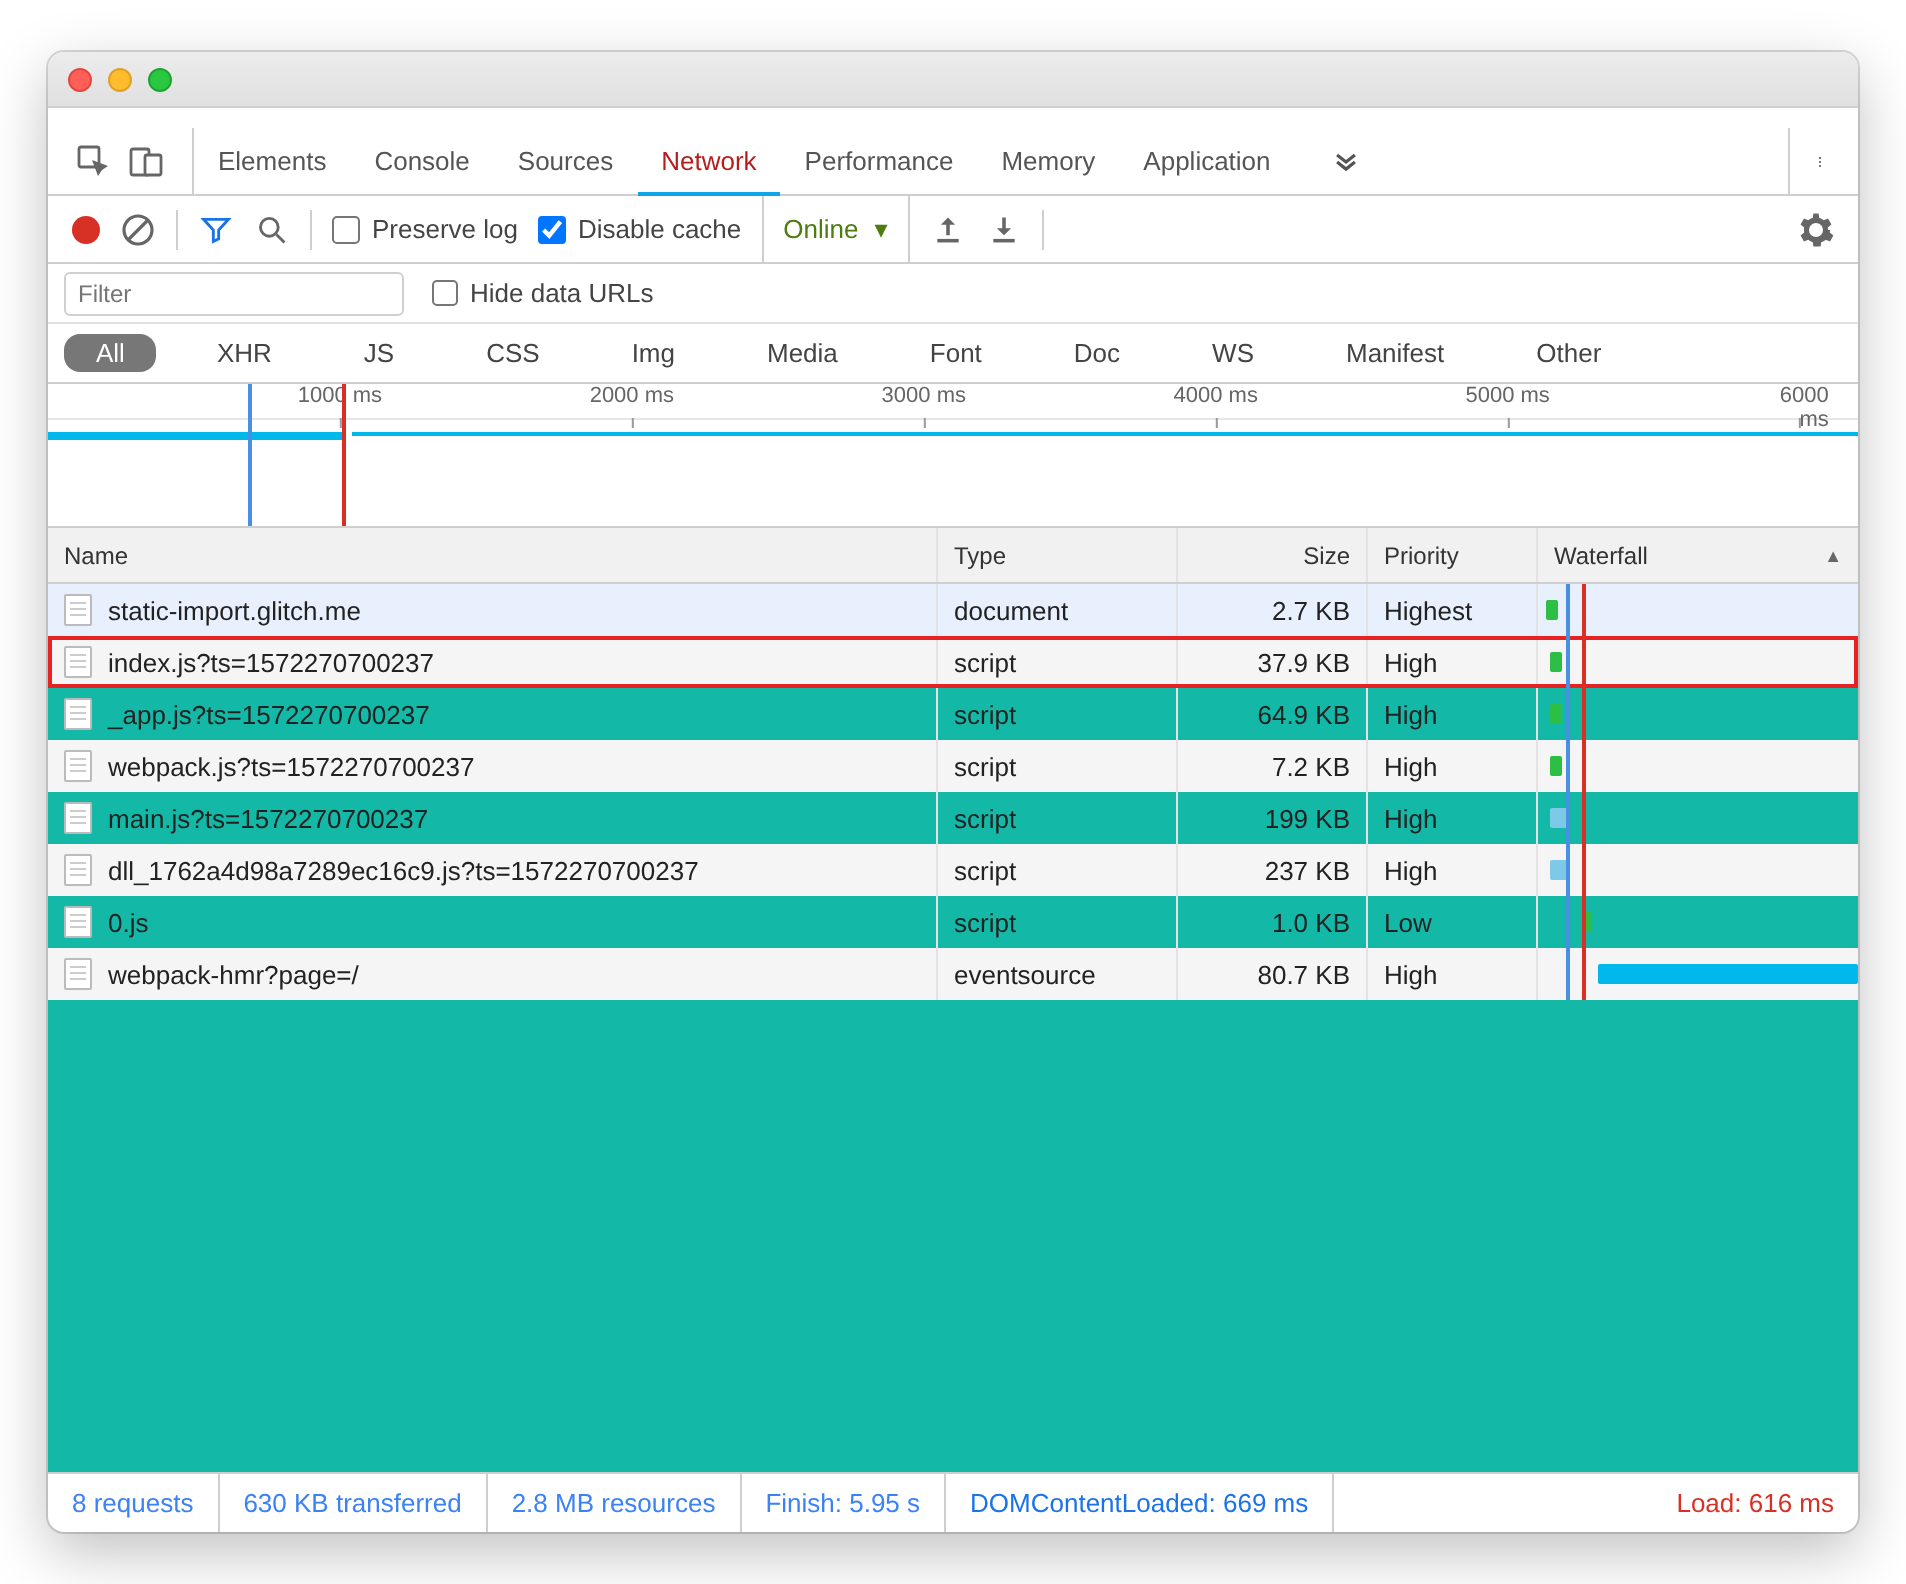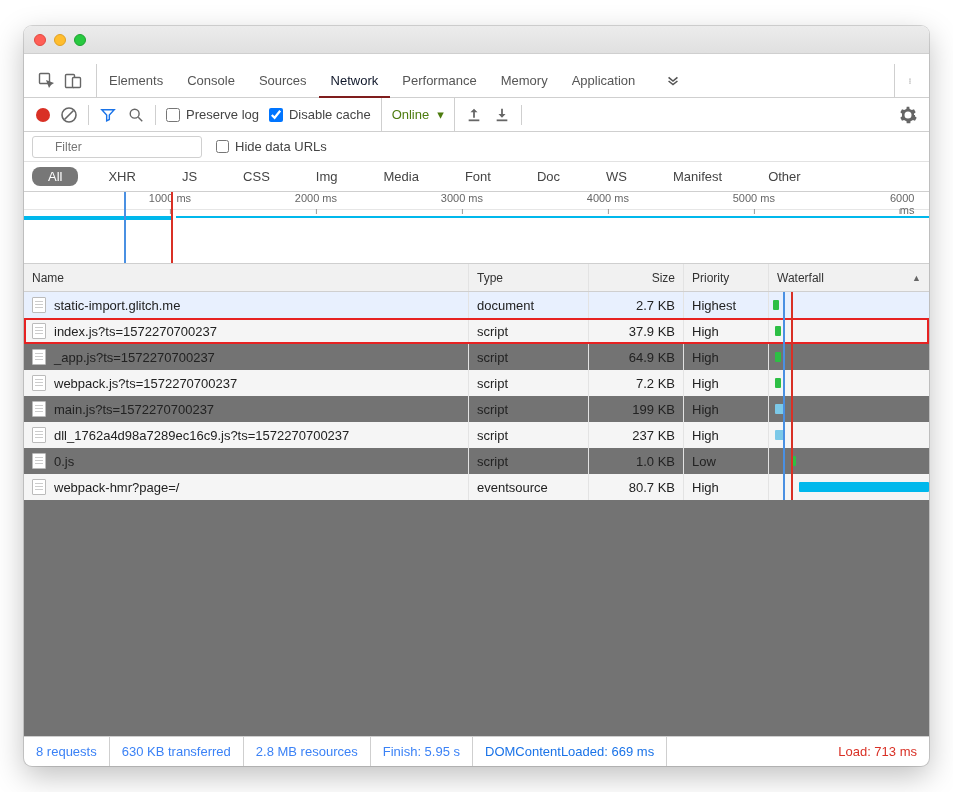--- a/index.html
+++ b/index.html
@@ -14,38 +14,38 @@
 .tl-yellow { background: #ffbd2e; border: 1px solid #dfa123; }
 .tl-green { background: #28c940; border: 1px solid #1fa232; }
 .titlebar-title { position: absolute; left: 0; right: 0; text-align: center; font-size: 13px; color: #555; pointer-events: none; }
 
 
 .tabs { height: 34px; display: flex; align-items: center; border-bottom: 1px solid #cfcfcf; margin-top: 10px; }
 .tab-left { display: flex; align-items: center; gap: 8px; padding: 0 14px; border-right: 1px solid #cfcfcf; height: 100%; color: #666; }
 .inspect-icon, .device-icon { width: 18px; height: 18px; color: #666; }
 .tab-items { display: flex; height: 100%; }
 .tab { padding: 0 12px; display: flex; align-items: center; color: #555; cursor: pointer; }
-.tab.active { color: #0f172a; border-bottom: 2px solid #7f1d1d; margin-bottom: -1px; }
+.tab.active { color: #b91c1c; border-bottom: 2px solid #0ea5e9; margin-bottom: -1px; }
 .tab-more { margin-left: 8px; padding: 0 10px; color: #555; }
 .tab-kebab { margin-left: auto; padding: 0 14px; color: #555; border-left: 1px solid #cfcfcf; height:100%; display:flex; align-items:center; }
 
 
 .net-toolbar { height: 34px; display: flex; align-items: center; gap: 10px; padding: 0 12px; border-bottom: 1px solid #cfcfcf; }
 .rec-dot { width: 14px; height: 14px; border-radius: 50%; background: #d93025; }
 .icon-btn { width: 18px; height: 18px; color: #666; display: flex; align-items: center; justify-content: center; }
 .funnel { color: #1a73e8; }
 .sep { width: 1px; height: 20px; background: #cfcfcf; }
 .chk { display: flex; align-items: center; gap: 6px; color: #444; }
 .chk input { width: 14px; height: 14px; }
 .online-select { display: flex; align-items: center; gap: 8px; padding: 0 10px; border-left: 1px solid #cfcfcf; border-right: 1px solid #cfcfcf; height: 100%; color: #4d7c0f; }
 .gear { margin-left: auto; color: #666; }
 
 
 .filter-row { height: 30px; display: flex; align-items: center; gap: 14px; padding: 0 8px; border-bottom: 1px solid #e2e2e2; }
-.filter-input { width: 170px; height: 22px; background: #fff; border: 1px solid #d0d0d0; border-radius: 3px; padding: 0 22px; font-size: 12px; color: #be185d; outline: none; }
+.filter-input { width: 170px; height: 22px; background: #fff; border: 1px solid #d0d0d0; border-radius: 3px; padding: 0 6px; font-size: 12px; color: #be185d; outline: none; }
 .hide-urls { display: flex; align-items: center; gap: 6px; color: #444; }
 
 
 .type-row { height: 30px; display: flex; align-items: center; gap: 14px; padding: 0 8px; border-bottom: 1px solid #cfcfcf; }
 .type-pill { padding: 2px 16px; border-radius: 8px; color: #444; cursor: pointer; }
 .type-pill.active { background: #777; color: #fff; }
 
 
 .overview { height: 72px; border-bottom: 1px solid #cfcfcf; position: relative; background: #fff; }
 .ov-ticks { height: 18px; position: relative; border-bottom: 1px solid #e6e6e6; }
@@ -53,21 +53,21 @@
 .ov-tick::before { content: ""; position: absolute; left: 50%; top: 17px; width: 1px; height: 5px; background: #999; }
 .ov-body { position: absolute; left: 0; right: 0; top: 18px; bottom: 0; }
 .ov-hline { position: absolute; left: 0; width: 16.5%; top: 6px; height: 4px; background: #00b8ec; }
 .ov-hline2 { position: absolute; left: 16.8%; right: 0; top: 6px; height: 2px; background: #00b8ec; }
 .ov-vblue { position: absolute; top: -18px; bottom: -0px; width: 2px; background: #4a90e2; }
 .ov-vred  { position: absolute; top: -18px; bottom: -0px; width: 2px; background: #d93025; }
 .ov-seg { position: absolute; top: 6px; height: 4px; background: #2dbf45; }
 
 
 .grid-header { height: 28px; display: flex; background: #f1f1f1; border-bottom: 1px solid #cfcfcf; font-size: 12px; color: #333; }
-.grid-body { flex: 1; overflow: auto; background: #737373; }
+.grid-body { flex: 1; overflow: auto; background: #14b8a6; }
 .row { height: 26px; display: flex; align-items: center; font-size: 13px; }
 .row:nth-child(even) { background: #f5f5f5; }
 .row.sel { background: #e8f0fe; }
 .row.hl { outline: 2px solid #e62222; outline-offset: -2px; position: relative; z-index: 1; }
 .cell { padding: 0 8px; border-right: 1px solid #e3e3e3; height: 100%; display: flex; align-items: center; overflow: hidden; white-space: nowrap; }
 .c-name { flex: 1; }
 .c-type { width: 120px; }
 .c-size { width: 95px; justify-content: flex-end; }
 .c-pri  { width: 85px; }
 .c-wf   { width: 160px; border-right: none; position: relative; }
@@ -378,16 +378,16 @@
         </div>
       </div>
     </div>
 
   <div class="statusbar">
     <div class="sb-cell">8 requests</div>
     <div class="sb-cell">630 KB transferred</div>
     <div class="sb-cell">2.8 MB resources</div>
     <div class="sb-cell">Finish: 5.95 s</div>
     <div class="sb-cell sb-dom">DOMContentLoaded: 669 ms</div>
-    <div class="sb-cell sb-load">Load: 713 ms</div>
+    <div class="sb-cell sb-load">Load: 616 ms</div>
   </div>
 
 </div>
 
 </body></html>

